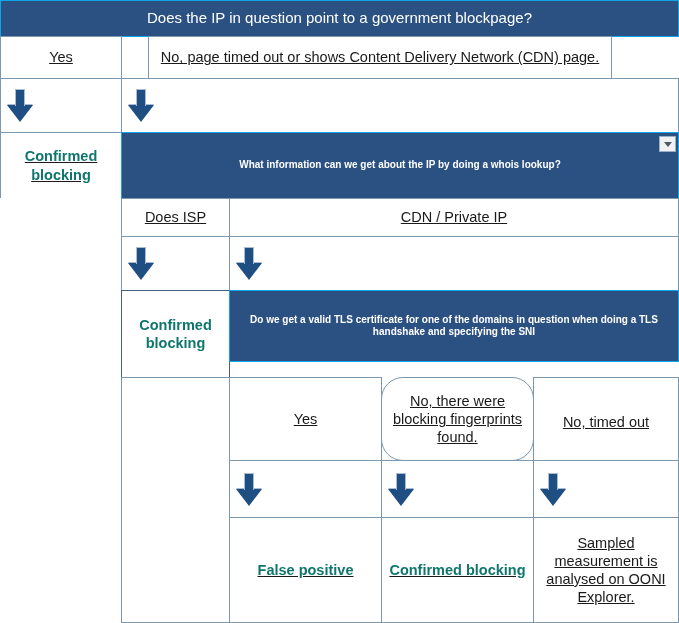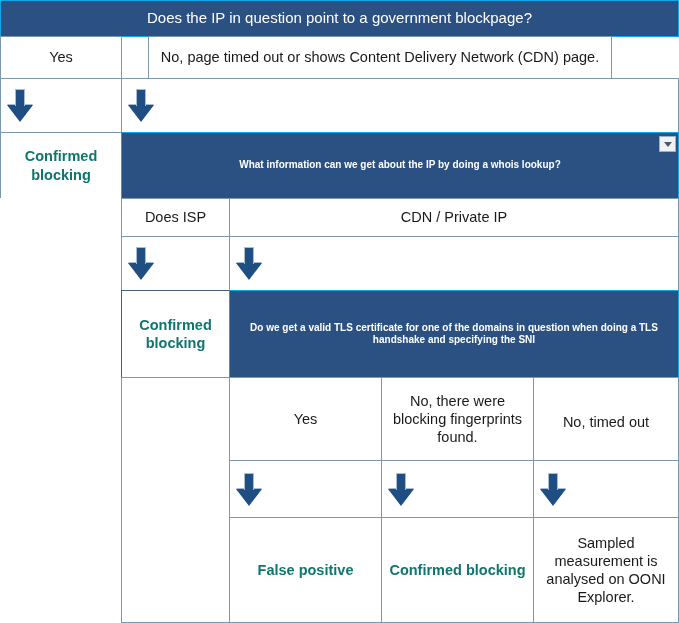--- a/index.html
+++ b/index.html
@@ -29,21 +29,21 @@
   }
   .cell span{display:block;width:100%;}
   .blue{
     background:#2b5183;
     border:1px solid #0ea5e9;
     color:#ffffff;
   }
   .hdr span{font-size:15px;}
   .q span{font-size:10px;font-weight:bold;}
   .bold span{font-weight:bold;color:#0f766e;}
-  .plain{border:1px solid #7c98ae;}
+  .plain{border:1px solid #7c98ae;text-decoration:underline;}
   .blank{background:#ffffff;border:1px solid #7c98ae;}
   .outline-dark{border:1px solid #44607c;}
 
   
   .arrowcell{border:1px solid #7c98ae;background:#ffffff;}
   .arrow{
     position:relative;
     width:26px;height:33px;
     display:block;
   }
@@ -158,30 +158,30 @@
     <span class="arrow">
       <span class="headedge"></span>
         <span class="head"></span>
         <span class="shaft"></span>
     </span>
   </div>
 
   <div class="cell outline-dark bold" style="left:121px;top:290px;width:109px;height:88px;">
     <span>Confirmed blocking</span>
   </div>
-  <div class="cell blue q" style="left:229px;top:290px;width:450px;height:88px;">
+  <div class="cell blue q" style="left:229px;top:290px;width:450px;height:72px;">
     <span>Do we get a valid TLS certificate for one of the domains in question when doing a TLS handshake and specifying the SNI</span>
   </div>
 
   <div class="cell blank" style="left:121px;top:377px;width:109px;height:246px;"></div>
 
   <div class="cell plain" style="left:229px;top:377px;width:153px;height:84px;">
     <span>Yes</span>
   </div>
-  <div class="cell plain" style="left:381px;top:377px;width:153px;height:84px;">
+  <div class="cell plain" style="left:381px;top:377px;width:153px;height:84px;border-radius:22px;">
     <span>No, there were blocking fingerprints found.</span>
   </div>
   <div class="cell plain" style="left:533px;top:377px;width:146px;height:90px;">
     <span>No, timed out</span>
   </div>
 
   <div class="cell arrowcell" style="left:229px;top:460px;width:153px;height:58px;">
     <span class="arrow">
       <span class="headedge"></span>
         <span class="head"></span>

